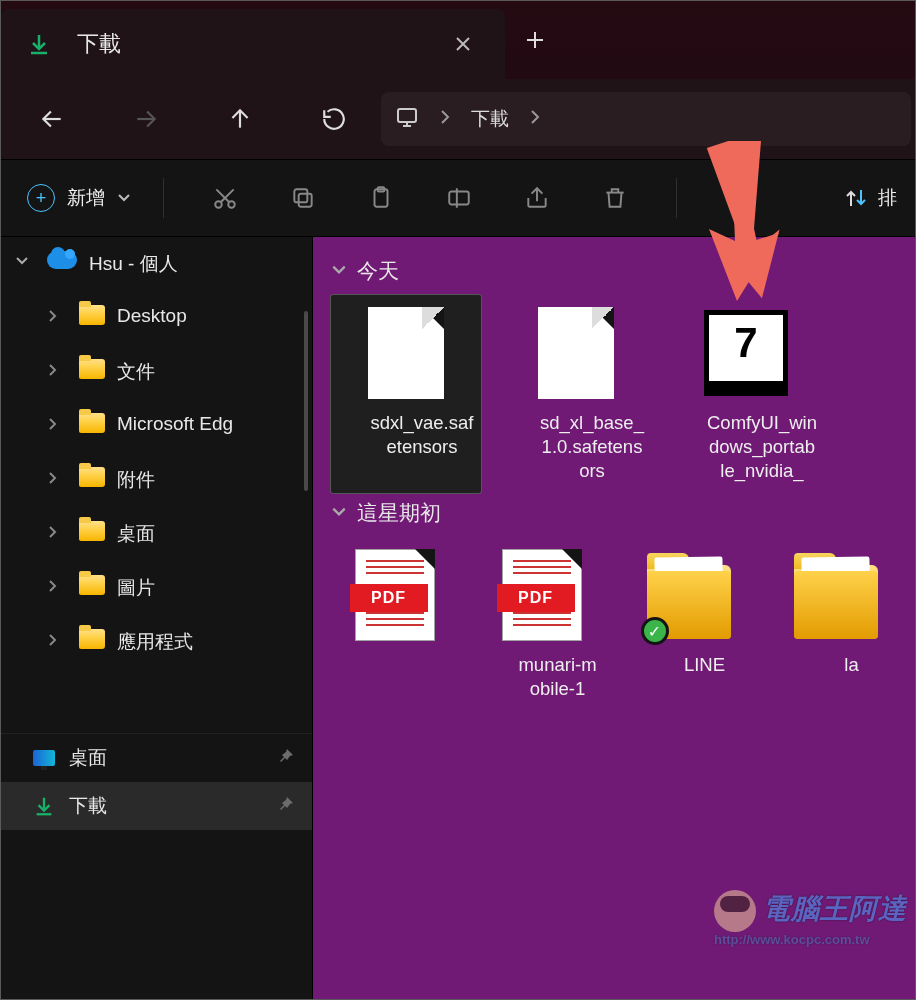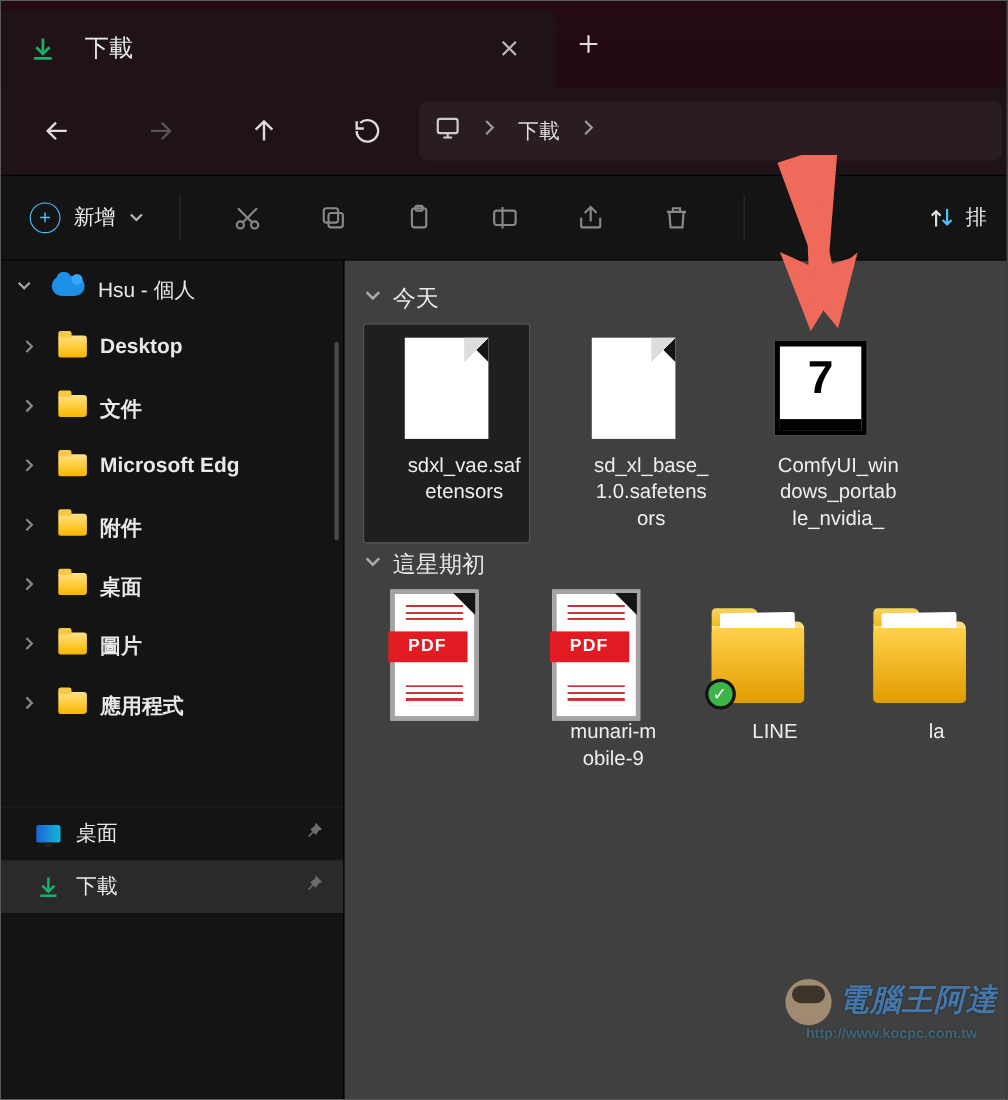--- a/index.html
+++ b/index.html
@@ -88,21 +88,21 @@
     border-right: 1px solid #000;
   }
   .sidebar .scrollthumb {
     position:absolute; right:4px; top:74px; width:4px; height:180px; background:#4a4a4a; border-radius:2px;
   }
   .tree-item {
     display:flex; gap:12px;
     height:54px; padding-left: 14px;
     color:#e8e8e8; cursor:pointer; white-space:nowrap;
   }
-  .tree-item.child { padding-left: 20px; font-weight: bold; }
+  .tree-item.child { padding-left: 46px; }
   .tree-item .exp { width:20px; color:#999; }
   .folder-ic {
     width:26px; height:20px;
     background: linear-gradient(#ffe08a 0%, #ffd24a 40%, #f7b500 100%);
     border-radius: 2px 3px 3px 2px;
     position:relative;
   }
   .folder-ic::before{
     content:""; position:absolute; left:0; top:-4px; width:12px; height:6px;
     background:#f7c948; border-radius:2px 2px 0 0;
@@ -125,21 +125,21 @@
     color:#e8e8e8; cursor:pointer;
   }
   .quick-item .pin { margin-left:auto; color:#6c6c6c; }
   .desktop-ic { width:22px; height:16px; background:linear-gradient(90deg,#1a64d6,#13b7d6); border-radius:2px; position:relative;}
   .desktop-ic::after{content:"";position:absolute;left:8px;bottom:-4px;width:6px;height:4px;background:#222;}
 
   .dl-ic svg { display:block; }
 
   
   .content {
-    flex:1; background:#404040; padding: 14px 16px 0 18px;
+    flex:1; background:#701a75; padding: 14px 16px 0 18px;
     overflow:hidden;
   }
   .group-hdr {
     display:flex; align-items:center; gap:10px;
     color:#e8e8e8; font-size:21px; margin: 6px 0 10px 0; cursor:pointer;
   }
   .group-hdr .chev { color:#aaa; }
   .grid {
     display:flex; gap:20px;
   }
@@ -152,22 +152,22 @@
   .file.selected { outline:1px solid #555; background:#1f1f1f; border-radius:2px;}
   .file .ico { width:84px; height:100px; display:flex; align-items:center; justify-content:center; margin-bottom:8px;}
   .file .lbl { font-size:18.5px; line-height:1.3; color:#eee; word-break:break-all;margin-left:32px;}
   .page-ic {
     width:76px; height:92px; background:#fff; position:relative;
   }
   .page-ic::before{ content:""; position:absolute; right:0; top:0; border-style:solid; border-width:0 22px 22px 0; border-color: transparent #141414 transparent transparent;}
   .page-ic::after{ content:""; position:absolute; right:0; top:0; width:22px; height:22px; background:linear-gradient(135deg,#ddd 50%, transparent 50%);}
 
   .pdf-ic {
-    width:80px; height:119px; background:#fff; position:relative;
-    border:4px solid #a3a3a3;
+    width:80px; height:92px; background:#fff; position:relative;
+    border:1px solid #a3a3a3;
   }
   .pdf-ic::before{content:""; position:absolute; right:-1px; top:-1px; border-style:solid; border-width:0 20px 20px 0; border-color: transparent #141414 transparent transparent;}
   .pdf-band{ position:absolute; left:-6px; right:6px; top:34px; height:28px; background:#e21b22; color:#fff; font-weight:bold; font-size:16px; display:flex;align-items:center;justify-content:center; letter-spacing:1px;}
   .pdf-lines{ position:absolute; left:10px; right:10px; top:10px; height:18px; background: repeating-linear-gradient(#c33,#c33 2px,transparent 2px, transparent 6px);}
   .pdf-lines2{ position:absolute; left:10px; right:10px; bottom:10px; height:18px; background: repeating-linear-gradient(#c33,#c33 2px,transparent 2px, transparent 6px);}
 
   .bigfolder-ic {
     width:96px; height:74px;
     background: linear-gradient(#ffe08a 0%, #ffd24a 30%, #f7b500 55%, #e29b00 100%);
     border-radius: 4px 6px 4px 4px; position:relative; margin-top:14px;
@@ -188,21 +188,21 @@
     left: 700px; top: 140px;
     width: 80px; height: 160px;
     pointer-events:none;
   }
   .watermark{
     position:absolute; right:8px; bottom:52px;
     font-size:28px; color:#4aa3ff; opacity:.55; font-weight:bold;
     text-shadow:0 0 2px #000; font-style:italic; letter-spacing:1px;
     pointer-events:none;
   }
-  .watermark small{display:block;font-size:13px;color:#3aa1d8;opacity:.7;font-style:normal;letter-spacing:0;text-align:center;}
+  .watermark small{display:block;font-size:13px;color:#3aa1d8;opacity:.7;font-style:normal;letter-spacing:0;}
   .watermark .face{display:inline-block;width:42px;height:42px;border-radius:50%;background:#eec89a;vertical-align:middle;margin-right:6px;position:relative;}
   .watermark .face::before{content:"";position:absolute;left:6px;right:6px;top:6px;height:16px;border-radius:8px;background:#3a2a1a;}
 </style>
 </head>
 <body>
 
 <div class="tabstrip">
   <div class="tab">
     <span class="download-icon">
       <svg width="24" height="24" viewBox="0 0 24 24" fill="none" stroke="#18b06a" stroke-width="2.5">
@@ -474,21 +474,21 @@
             </div>
           </div>
           <div class="file">
             <div class="ico">
               <div class="pdf-ic">
                 <div class="pdf-lines"></div>
                 <div class="pdf-band">PDF</div>
                 <div class="pdf-lines2"></div>
               </div>
             </div>
-            <div class="lbl">munari-mobile-9</div>
+            <div class="lbl">munari-mobile-1</div>
           </div>
           <div class="file">
             <div class="ico">
               <div class="bigfolder-ic">
                 <div class="paper"></div>
                 <div class="front"></div>
                 <div class="check">✓</div>
               </div>
             </div>
             <div class="lbl">LINE</div>

